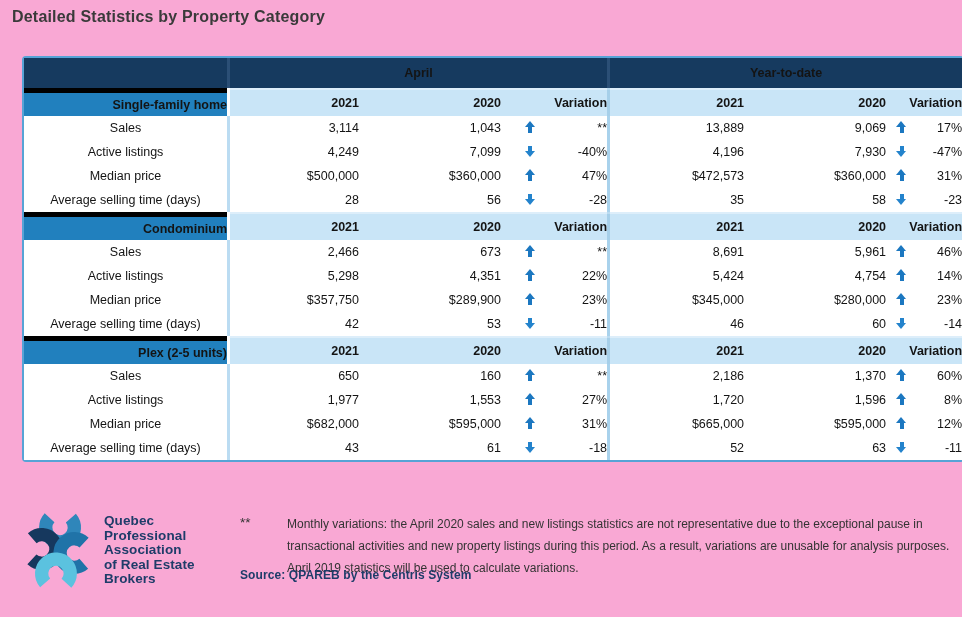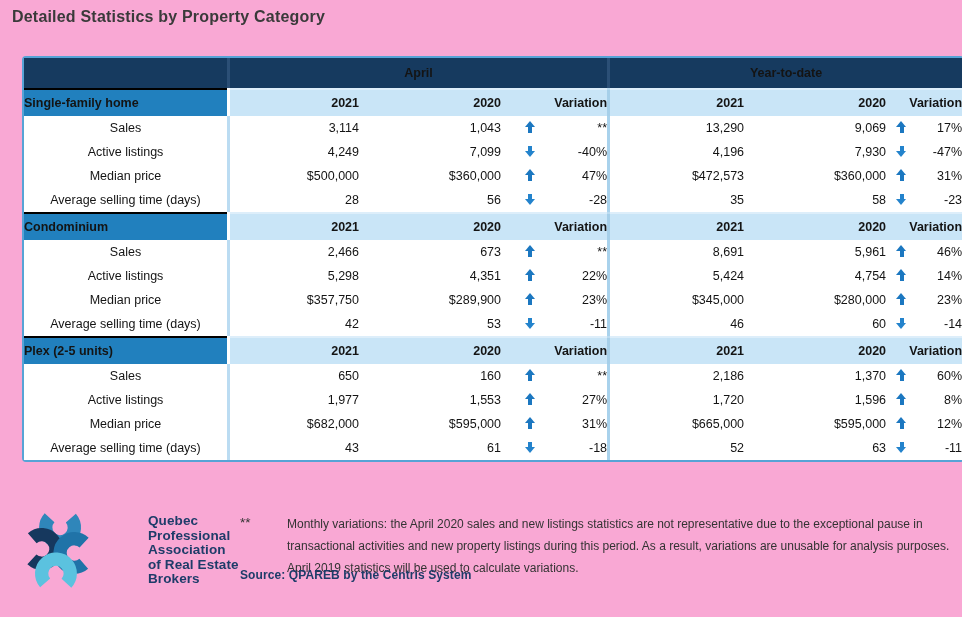--- a/index.html
+++ b/index.html
@@ -21,21 +21,21 @@
     border-collapse: separate; border-spacing: 0;
     width: 938px; table-layout: fixed;
     border: 2px solid #57a3d6; border-radius: 4px;
   }
   table.stats td { padding: 0; font-size: 12.5px; color: #141414; overflow: hidden; white-space: nowrap; }
   tr.r-period td { height: 30px; background: #163a5f; }
   tr.r-band  td { height: 28px; }
   tr.r-data  td { height: 24px; background: #ffffff; }
   .period { color:#ffffff; font-weight:700; font-size:13.5px; text-align:center; }
   .sepnavy { background:#2b4f76 !important; }
-  .band-label { background:#2180be; color:#ffffff; font-weight:700; font-size:13px; text-align:left; border-top:2px solid #000000; }
+  .band-label { background:#2180be; color:#ffffff; font-weight:700; font-size:13px; text-align:right; border-top:5px solid #000000; }
   .lb { background:#c9e5f7; font-weight:700; color:#1a1a1a; border-top:2px solid #ddeefa; }
   tr.r-band .sep1 { background:#ffffff; border-top:2px solid #ffffff; }
   tr.r-band .sep2 { background:#a6cfe9; border-top:2px solid #bcdcf1; }
   tr.r-data .sep1 { background:#bbdcf2; }
   tr.r-data .sep2 { background:#a9d2ec; }
   .c-label { text-align:center; padding-left:5px; }
   .num { text-align: right; }
   .pa1 { padding-right:12px; } 
   .pa2 { padding-right:14px; } 
   .pv1 { padding-right:6px; }  
@@ -54,21 +54,21 @@
   }
   .arrow.dir-down::before {
     content:""; position:absolute; left:0; bottom:0;
     border-left:5.5px solid transparent; border-right:5.5px solid transparent;
     border-top:6.5px solid #2383cc;
   }
   .arrow.dir-down::after {
     content:""; position:absolute; left:3.5px; top:0.5px; width:4px; height:5.5px; background:#2383cc;
   }
   
-  .logo { position:absolute; left:20px; top:506px; display:flex; align-items:flex-start;gap:44px; }
+  .logo { position:absolute; left:20px; top:506px; display:flex; align-items:flex-start; }
   .logo svg { display:block; }
   .orgname { margin-left:8px; margin-top:8px; font-weight:700; font-size:13.5px; line-height:14.5px; color:#1e3c69; letter-spacing:.1px; }
   .footnote { position:absolute; left:240px; top:513px; width:712px; display:flex; }
   .fn-marker { width:47px; font-size:13.5px; color:#333333; font-weight:400; padding-top:2px; }
   .fn-text { width:663px; font-size:12px; line-height:22px; color:#333333; }
   .source { position:absolute; left:240px; top:568px; font-size:12px; font-weight:700; color:#1e3c69; letter-spacing:.1px; }
 </style>
 </head>
 <body>
 
@@ -113,21 +113,21 @@
       <td class="lb num pv2" colspan="2">Variation</td>
     </tr>
     <tr class="r-data">
       <td class="c-label">Sales</td>
       <td class="sep1"></td>
       <td class="num pa1">3,114</td>
       <td class="num pa2">1,043</td>
       <td class="arrcell"><span class="arrow dir-up"></span></td>
       <td class="num pv1">**</td>
       <td class="sep2"></td>
-      <td class="num py1">13,290</td>
+      <td class="num py1">13,889</td>
       <td class="num py2">9,069</td>
       <td class="arrcell"><span class="arrow dir-up"></span></td>
       <td class="num pv2">17%</td>
     </tr>
     <tr class="r-data">
       <td class="c-label">Active listings</td>
       <td class="sep1"></td>
       <td class="num pa1">4,249</td>
       <td class="num pa2">7,099</td>
       <td class="arrcell"><span class="arrow dir-down"></span></td>

